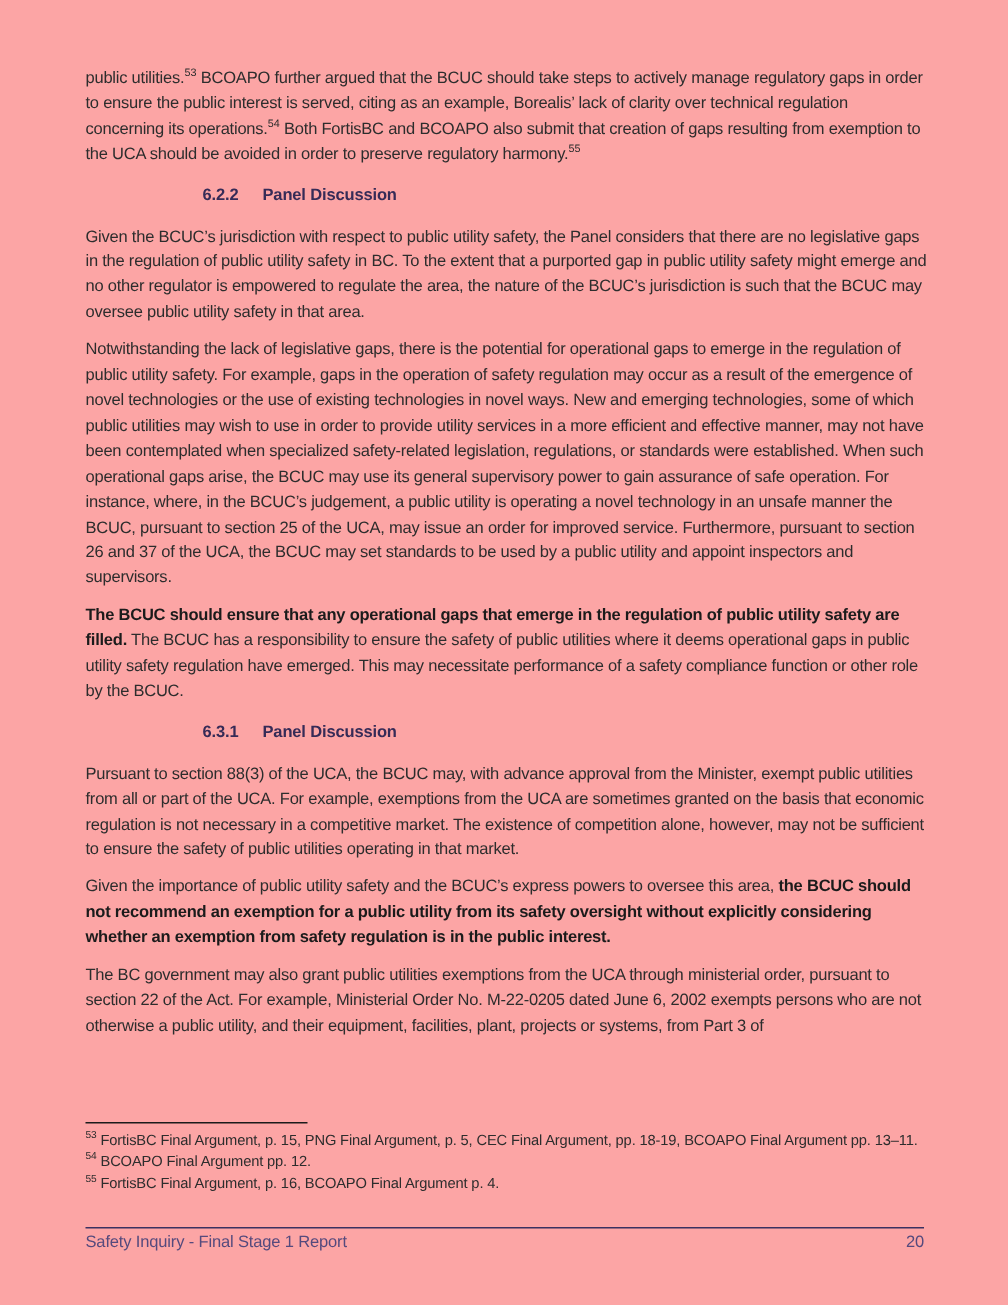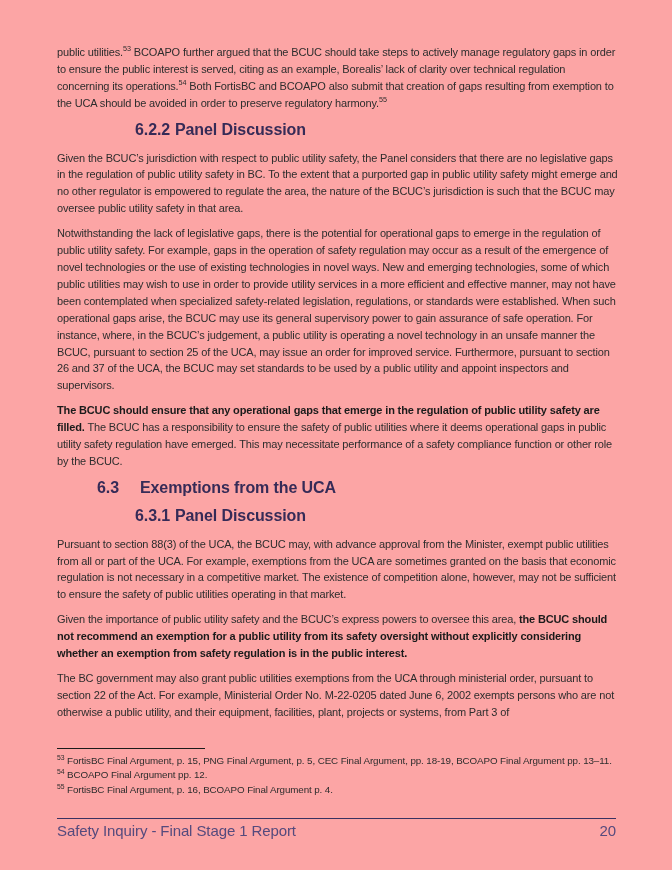--- a/index.html
+++ b/index.html
@@ -36,21 +36,21 @@
   sup.fn-ref {
     font-size: 7.2px;
     line-height: 0;
     vertical-align: super;
     letter-spacing: 0;
   }
   .heading {
     display: flex;
     font-weight: bold;
     color: #362b57;
-    font-size: 16px;
+    font-size: 11px;
     margin: 10px 0 11px 0;
     letter-spacing: -0.1px;
   }
   .heading.level-2 { padding-left: 40px; }
   .heading.level-2 .heading-number { width: 43px; flex: none; }
   .heading.level-3 { padding-left: 78px; }
   .heading.level-3 .heading-number { width: 40px; flex: none; }
 
   .footnote-area {
     position: absolute;
@@ -80,43 +80,39 @@
     top: 818px;
     width: 559px;
   }
   .footer-rule {
     border-top: 1.4px solid #3a3161;
     margin-bottom: 3px;
   }
   .footer-row {
     display: flex;
     justify-content: space-between;
-    font-size: 15px;
+    font-size: 11px;
     color: #554a7d;
     letter-spacing: -0.1px;
   }
 </style>
 </head>
 <body>
 
 <div class="page">
 
   <div class="content">
       <p class="para"><span>public utilities.</span><sup class="fn-ref">53</sup><span> BCOAPO further argued that the BCUC should take steps to actively manage regulatory gaps in order to ensure the public interest is served, citing as an example, Borealis’ lack of clarity over technical regulation concerning its operations.</span><sup class="fn-ref">54</sup><span> Both FortisBC and BCOAPO also submit that creation of gaps resulting from exemption to the UCA should be avoided in order to preserve regulatory harmony.</span><sup class="fn-ref">55</sup></p>
       <div class="heading level-3">
         <span class="heading-number">6.2.2</span>
         <span class="heading-text">Panel Discussion</span>
       </div>
       <p class="para"><span>Given the BCUC’s jurisdiction with respect to public utility safety, the Panel considers that there are no legislative gaps in the regulation of public utility safety in BC. To the extent that a purported gap in public utility safety might emerge and no other regulator is empowered to regulate the area, the nature of the BCUC’s jurisdiction is such that the BCUC may oversee public utility safety in that area.</span></p>
       <p class="para"><span>Notwithstanding the lack of legislative gaps, there is the potential for operational gaps to emerge in the regulation of public utility safety. For example, gaps in the operation of safety regulation may occur as a result of the emergence of novel technologies or the use of existing technologies in novel ways. New and emerging technologies, some of which public utilities may wish to use in order to provide utility services in a more efficient and effective manner, may not have been contemplated when specialized safety-related legislation, regulations, or standards were established. When such operational gaps arise, the BCUC may use its general supervisory power to gain assurance of safe operation. For instance, where, in the BCUC’s judgement, a public utility is operating a novel technology in an unsafe manner the BCUC, pursuant to section 25 of the UCA, may issue an order for improved service. Furthermore, pursuant to section 26 and 37 of the UCA, the BCUC may set standards to be used by a public utility and appoint inspectors and supervisors.</span></p>
       <p class="para"><span class="bold">The BCUC should ensure that any operational gaps that emerge in the regulation of public utility safety are filled.</span><span> The BCUC has a responsibility to ensure the safety of public utilities where it deems operational gaps in public utility safety regulation have emerged. This may necessitate performance of a safety compliance function or other role by the BCUC.</span></p>
-      <div class="heading level-2">
-        <span class="heading-number">6.3</span>
-        <span class="heading-text">Exemptions from the UCA</span>
-      </div>
       <div class="heading level-3">
         <span class="heading-number">6.3.1</span>
         <span class="heading-text">Panel Discussion</span>
       </div>
       <p class="para"><span>Pursuant to section 88(3) of the UCA, the BCUC may, with advance approval from the Minister, exempt public utilities from all or part of the UCA. For example, exemptions from the UCA are sometimes granted on the basis that economic regulation is not necessary in a competitive market. The existence of competition alone, however, may not be sufficient to ensure the safety of public utilities operating in that market.</span></p>
       <p class="para"><span>Given the importance of public utility safety and the BCUC’s express powers to oversee this area, </span><span class="bold">the BCUC should not recommend an exemption for a public utility from its safety oversight without explicitly considering whether an exemption from safety regulation is in the public interest.</span></p>
       <p class="para"><span>The BC government may also grant public utilities exemptions from the UCA through ministerial order, pursuant to section 22 of the Act. For example, Ministerial Order No. M-22-0205 dated June 6, 2002 exempts persons who are not otherwise a public utility, and their equipment, facilities, plant, projects or systems, from Part 3 of</span></p>
     </div>
 
   <div class="footnote-area">

